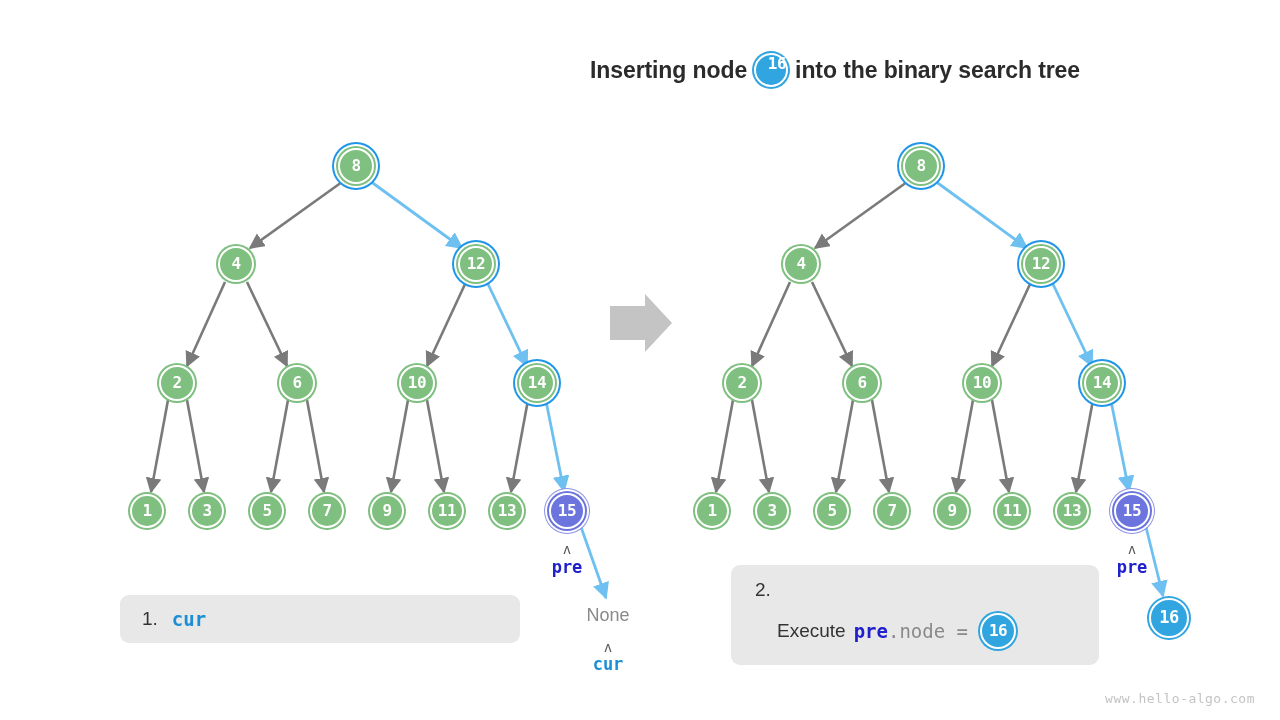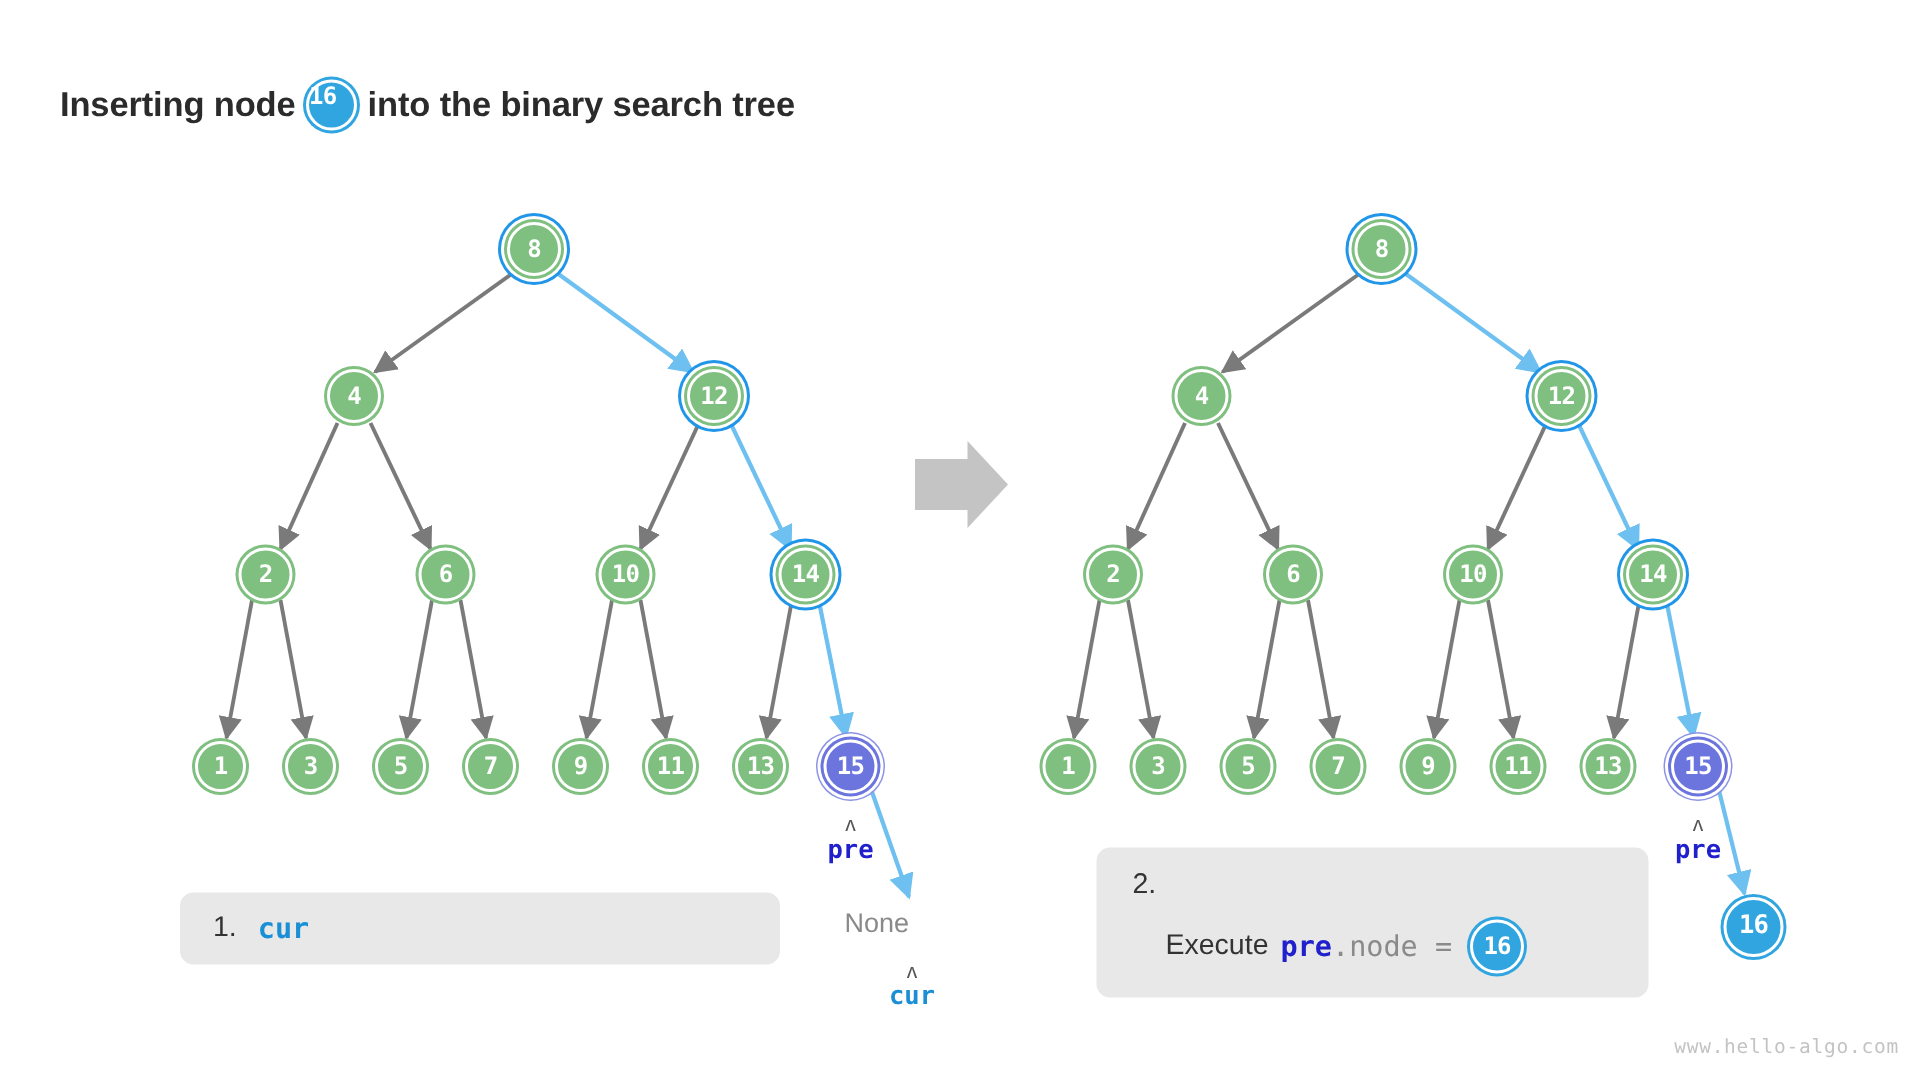--- a/index.html
+++ b/index.html
@@ -8,22 +8,22 @@
     width:1280px;height:720px;background:#ffffff;overflow:hidden;
     font-family:"Liberation Sans", sans-serif;
     position:relative;
   }
   #stage{position:absolute;left:0;top:0;width:1280px;height:720px;}
   svg#edges{position:absolute;left:0;top:0;width:1280px;height:720px;pointer-events:none;}
 
   
   .title{
     position:absolute;left:0;top:53px;width:1080px;
-    text-align:left;font-size:23px;font-weight:bold;color:#2b2b2b;
-    letter-spacing:-0.1px;white-space:nowrap;margin-left:40px;
+    text-align:right;font-size:23px;font-weight:bold;color:#2b2b2b;
+    letter-spacing:-0.1px;white-space:nowrap;
   }
   .title .seg{vertical-align:middle;}
   .title .inline-node{display:inline-block;vertical-align:middle;margin:0 7px;}
 
   
   .node{
     position:absolute;border-radius:50%;
     display:flex;align-items:center;justify-content:center;
     color:#ffffff;font-weight:bold;box-sizing:border-box;
     font-family:"DejaVu Sans Mono","Liberation Mono",monospace;
@@ -66,40 +66,40 @@
     font-family:"DejaVu Sans Mono","Liberation Mono",monospace;
     font-size:17px;white-space:nowrap;z-index:6;
   }
   .ptr-pre{color:#2020cc;}
   .ptr-cur{color:#1a8fd6;}
   .caret{
     position:absolute;text-align:center;color:#555;font-size:14px;
     font-family:"Liberation Sans",sans-serif;z-index:6;white-space:nowrap;
   }
   .none-lbl{
-    position:absolute;color:#8a8a8a;font-size:18px;
+    position:absolute;text-align:center;color:#8a8a8a;font-size:18px;
     font-family:"Liberation Sans",sans-serif;white-space:nowrap;z-index:6;
   }
 
   
   .caption{
     position:absolute;background:#e8e8e8;border-radius:9px;
     color:#333333;font-size:19px;box-sizing:border-box;z-index:4;
   }
   .caption .row{display:flex;align-items:center;white-space:nowrap;}
   .cap-cur{color:#1a8fd6;font-weight:bold;
     font-family:"DejaVu Sans Mono","Liberation Mono",monospace;font-size:19px;}
   .cap-pre{color:#2020cc;font-weight:bold;
     font-family:"DejaVu Sans Mono","Liberation Mono",monospace;font-size:19px;}
   .cap-code{color:#8a8a8a;
     font-family:"DejaVu Sans Mono","Liberation Mono",monospace;font-size:19px;}
 
   
   .watermark{
-    position:absolute;right:14px;bottom:14px;color:#c3c3c3;font-size:13px;
+    position:absolute;right:25px;bottom:14px;color:#c3c3c3;font-size:13px;
     font-family:"DejaVu Sans Mono","Liberation Mono",monospace;letter-spacing:0.5px;
   }
 </style>
 </head>
 <body>
 
 <div id="stage">
 
   <div class="title">
     <span class="seg">Inserting node</span><span class="inline-node node n-blue sz-34" style="position:relative;left:0;top:0;"><span class="lbl">16</span></span><span class="seg">into the binary search tree</span>

